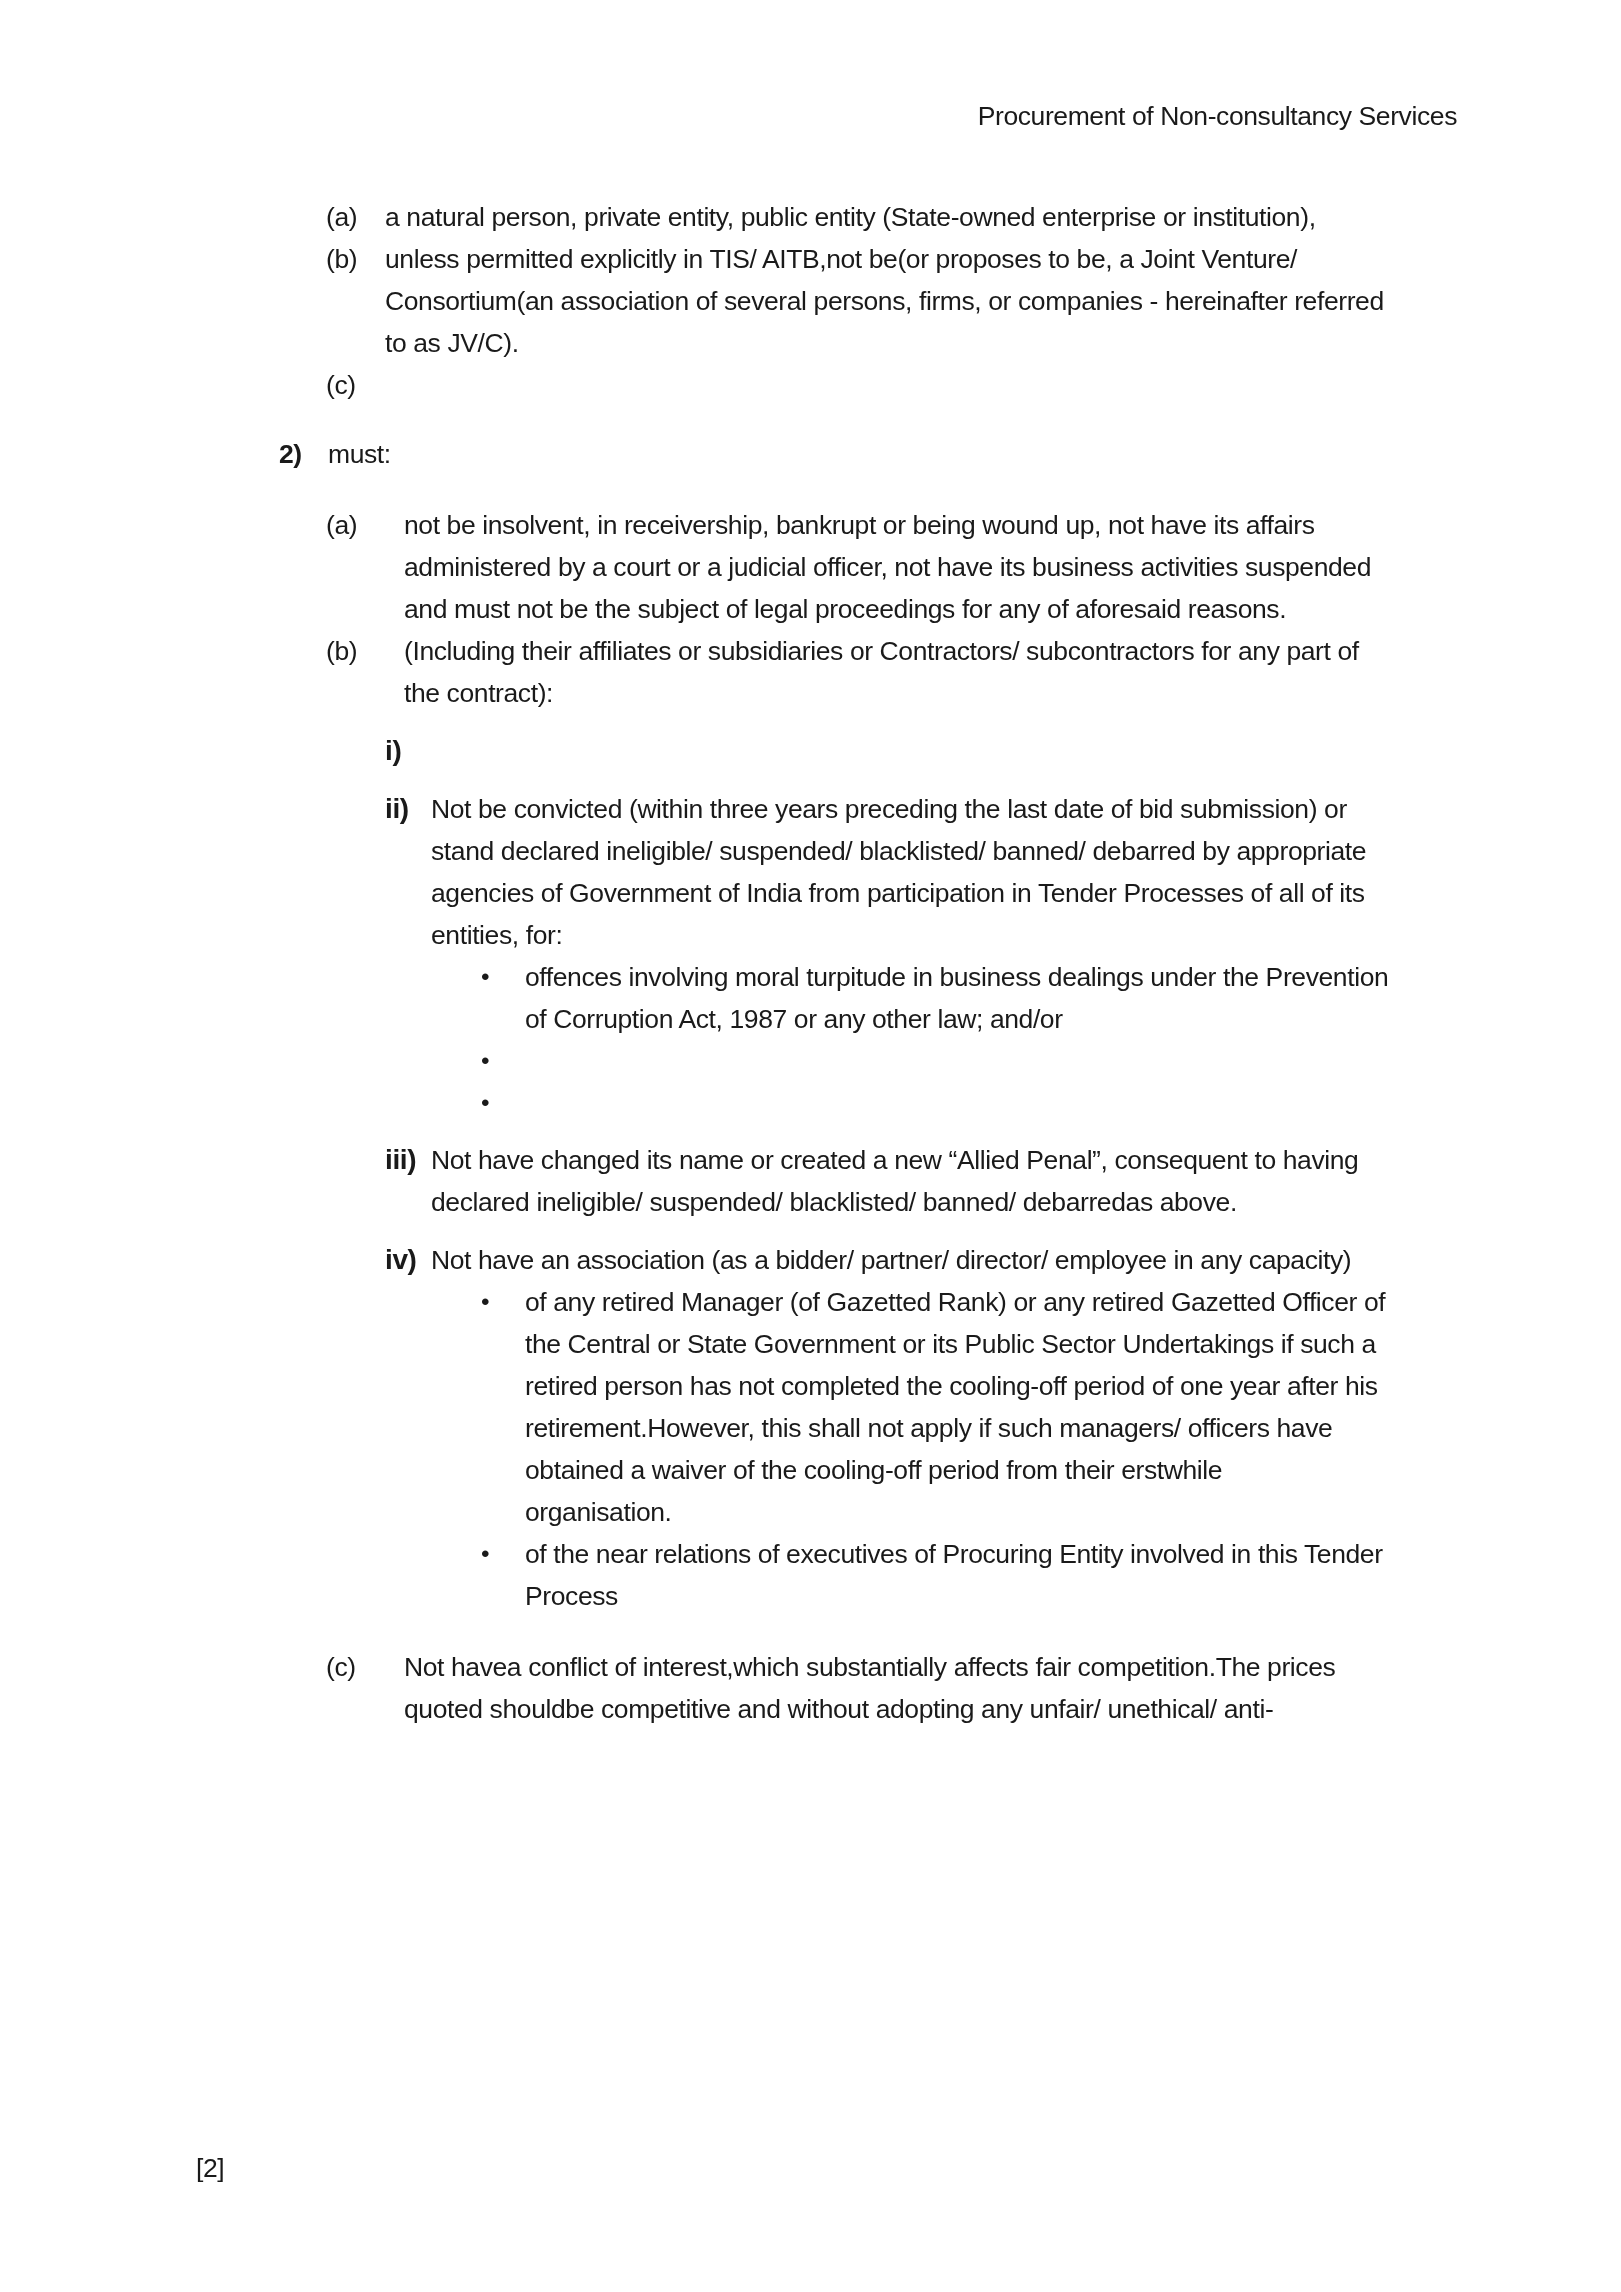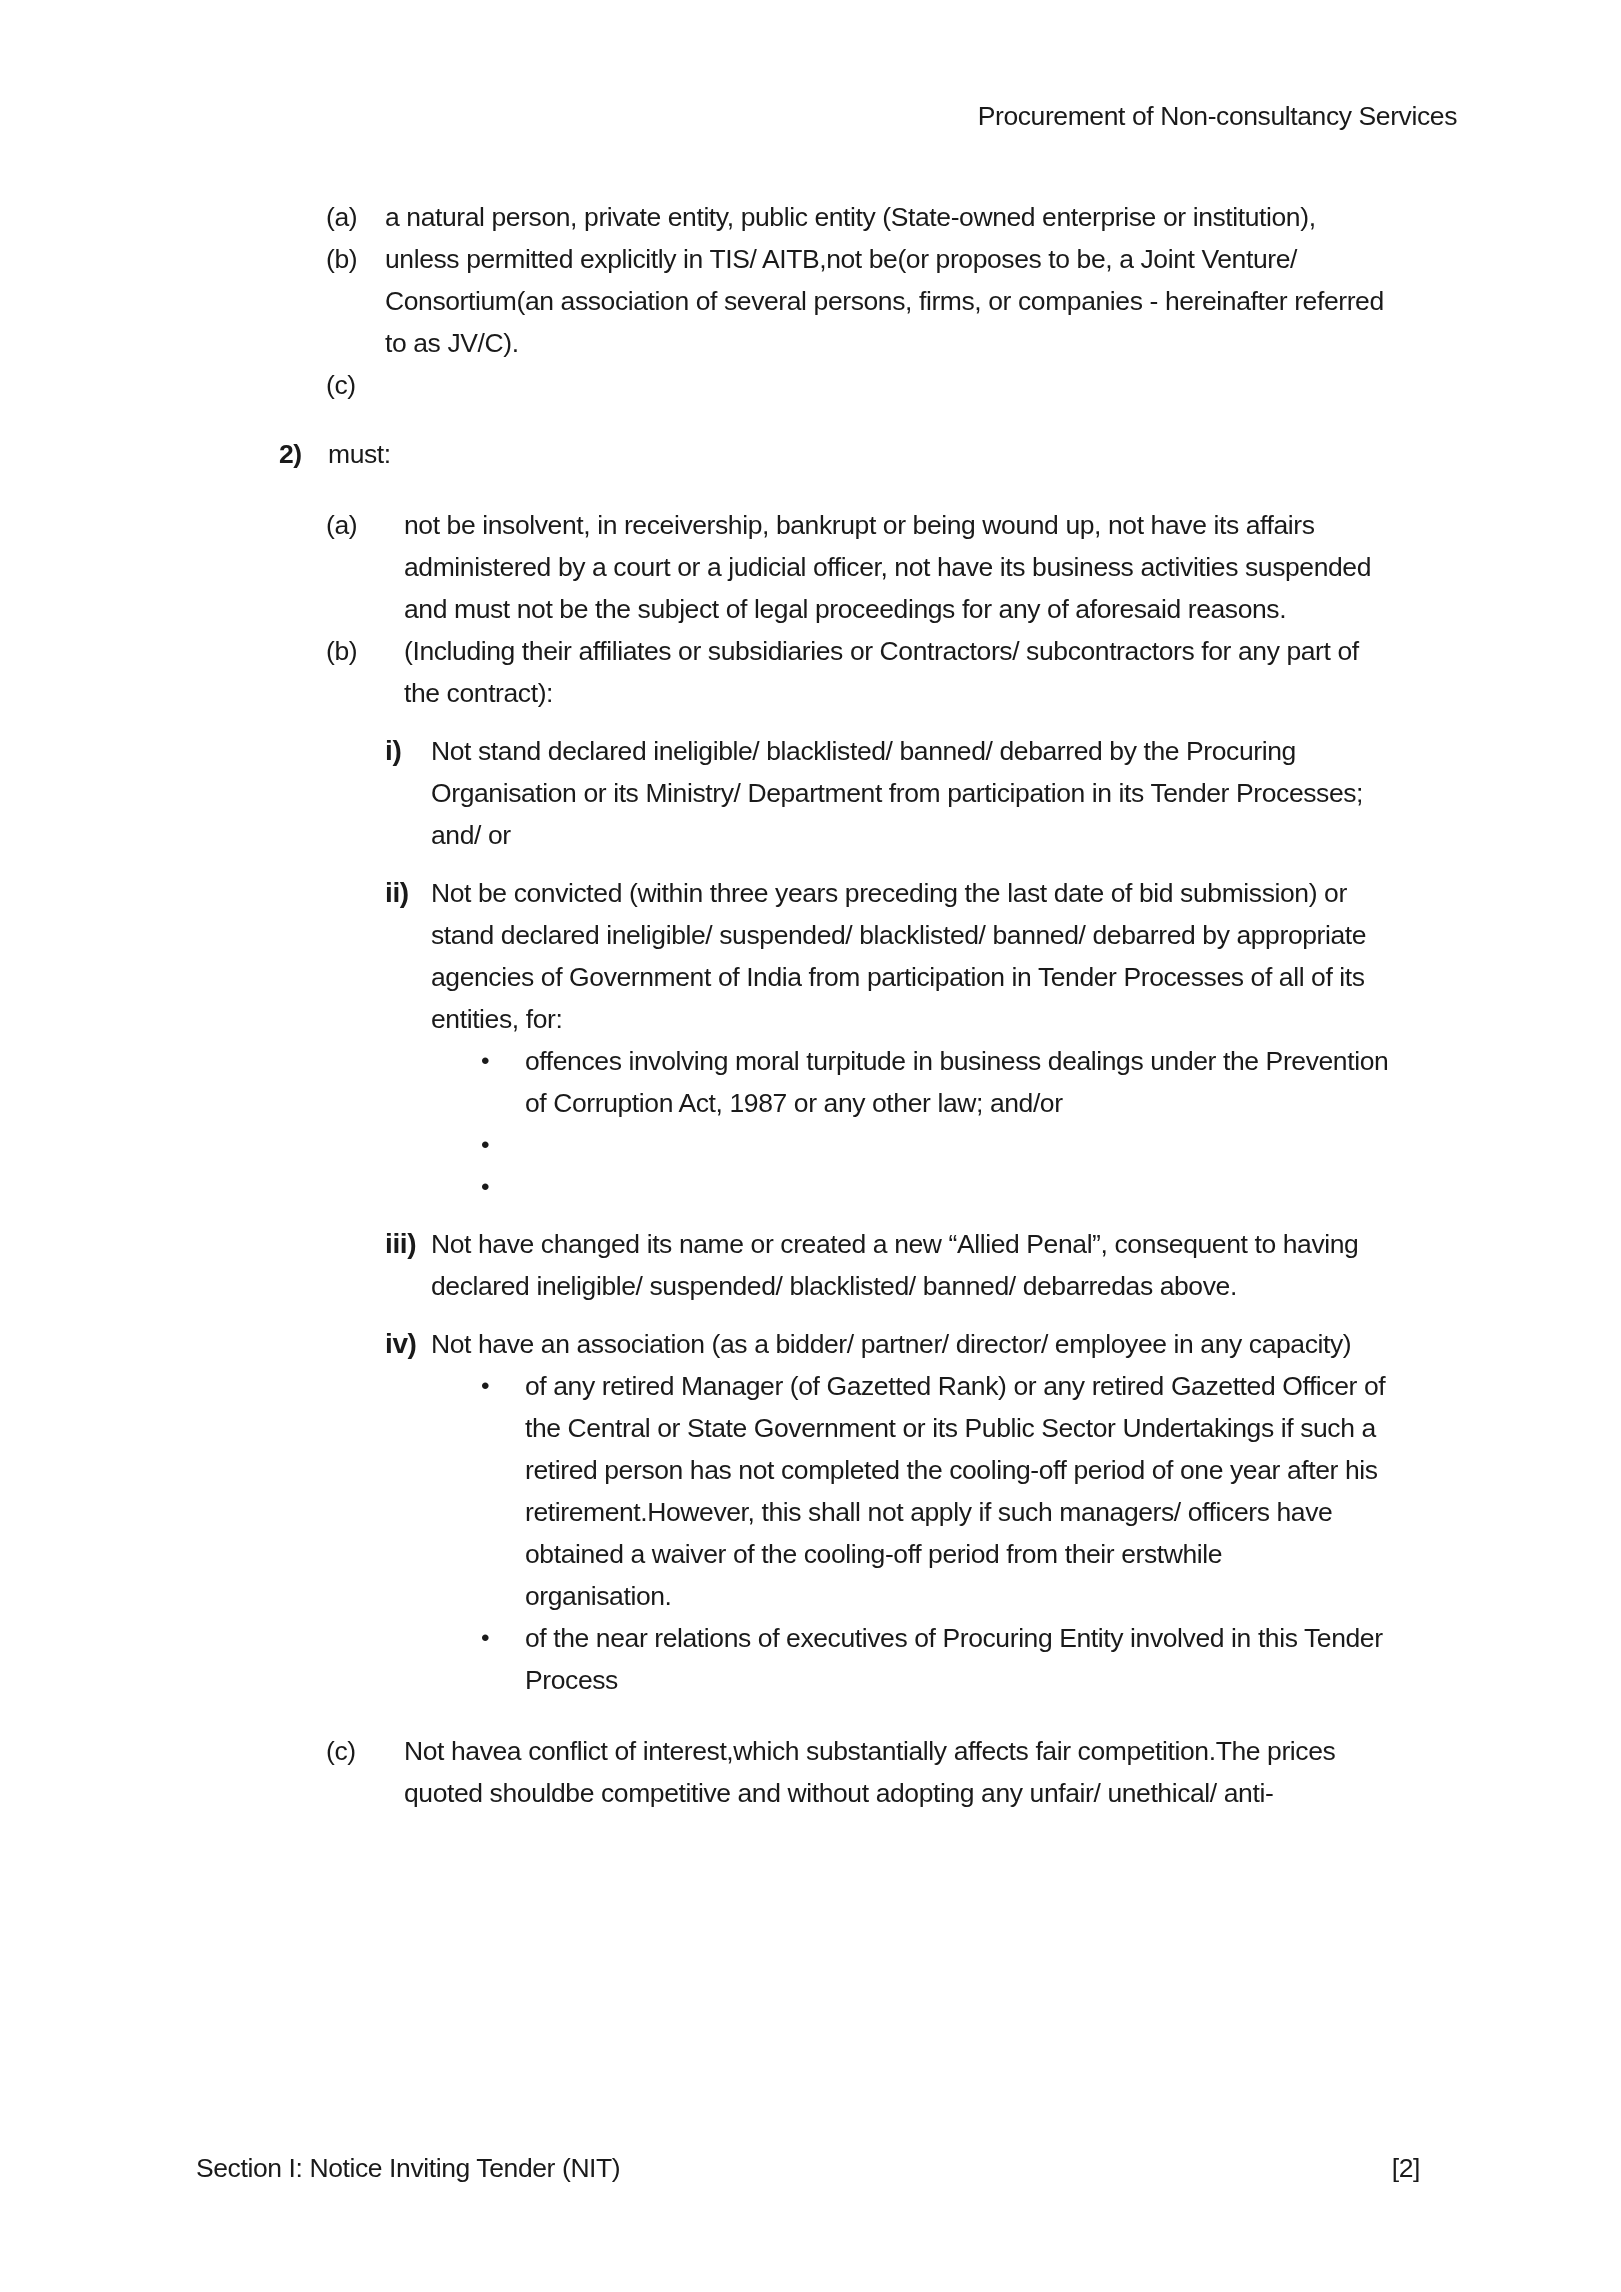--- a/index.html
+++ b/index.html
@@ -88,23 +88,20 @@
 and must not be the subject of legal proceedings for any of aforesaid reasons.</div>
     </div>
     <div class="row lvl2">
       <span class="lbl">(b)</span>
       <div class="txt">(Including their affiliates or subsidiaries or Contractors/ subcontractors for any part of
 the contract):</div>
     </div>
 
     <div class="row roman">
       <span class="lbl">i)</span>
-      <div class="txt">Not stand declared ineligible/ blacklisted/ banned/ debarred by the Procuring
-Organisation or its Ministry/ Department from participation in its Tender Processes;
-and/ or</div>
     </div>
 
     <div class="row roman">
       <span class="lbl">ii)</span>
       <div class="txt">Not be convicted (within three years preceding the last date of bid submission) or
 stand declared ineligible/ suspended/ blacklisted/ banned/ debarred by appropriate
 agencies of Government of India from participation in Tender Processes of all of its
 entities, for:</div>
     </div>
     <div class="row bullet">
@@ -146,18 +143,17 @@
 
     <div class="row lvl2 gap-c">
       <span class="lbl">(c)</span>
       <div class="txt">Not havea conflict of interest,which substantially affects fair competition.The prices
 quoted shouldbe competitive and without adopting any unfair/ unethical/ anti-</div>
     </div>
 
   </div>
 
   <div class="footer">
-    <span>Section I: Notice Inviting Tender (NIT)</span>
     <span>[2]</span>
   </div>
 
 </div>
 
 
 </body></html>

